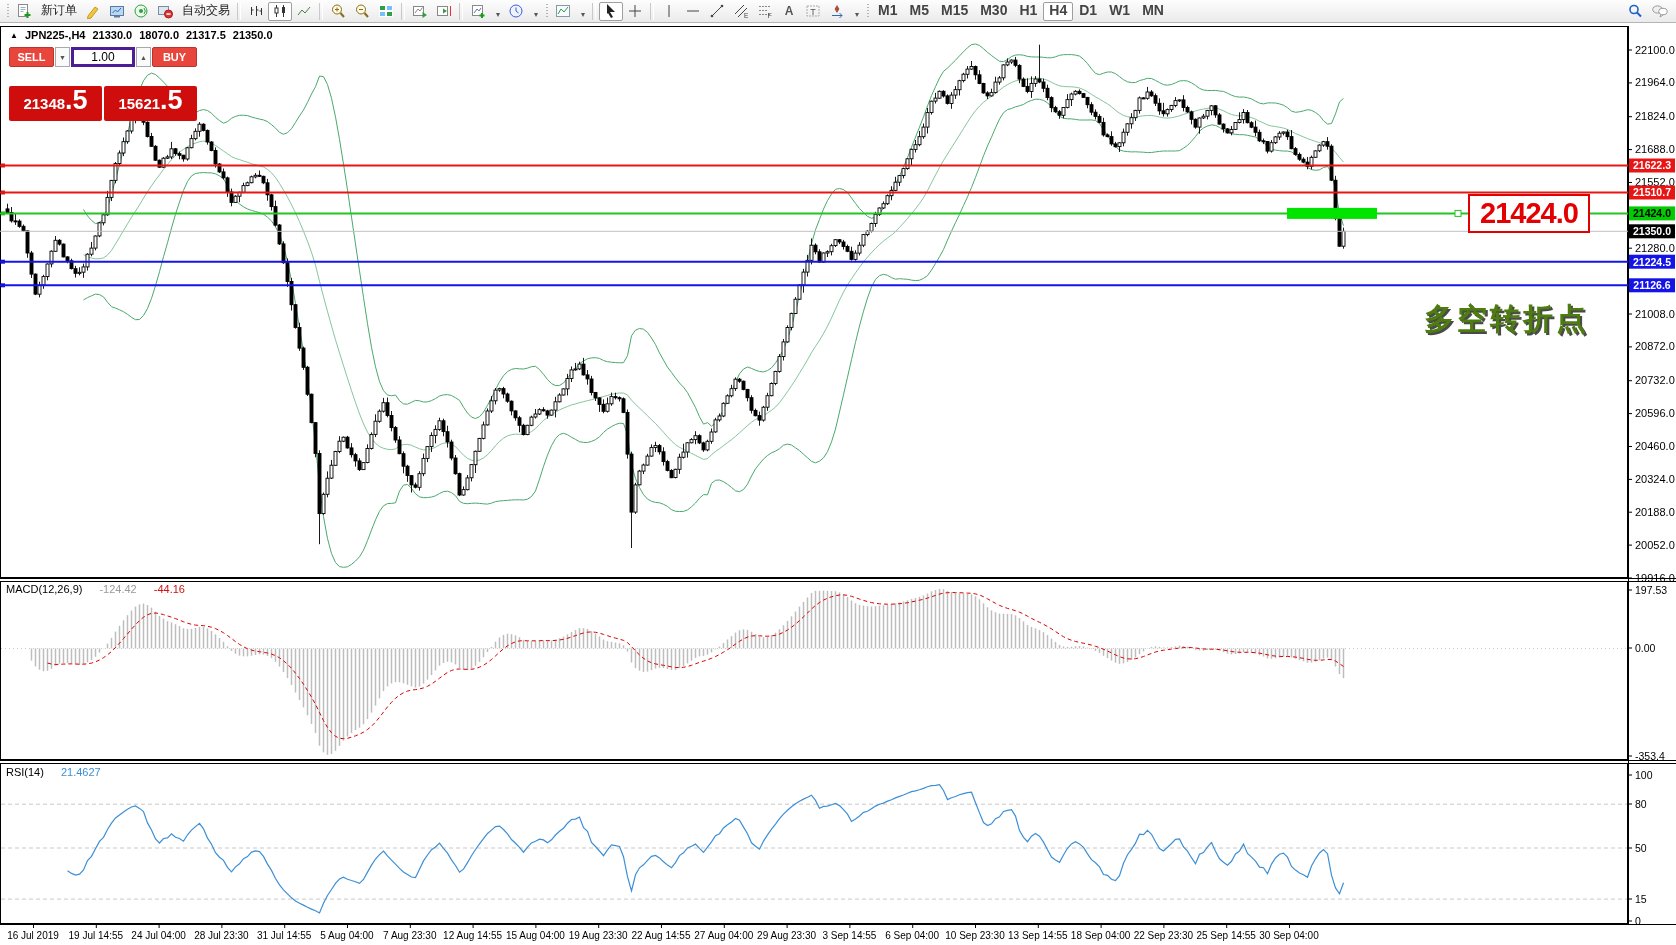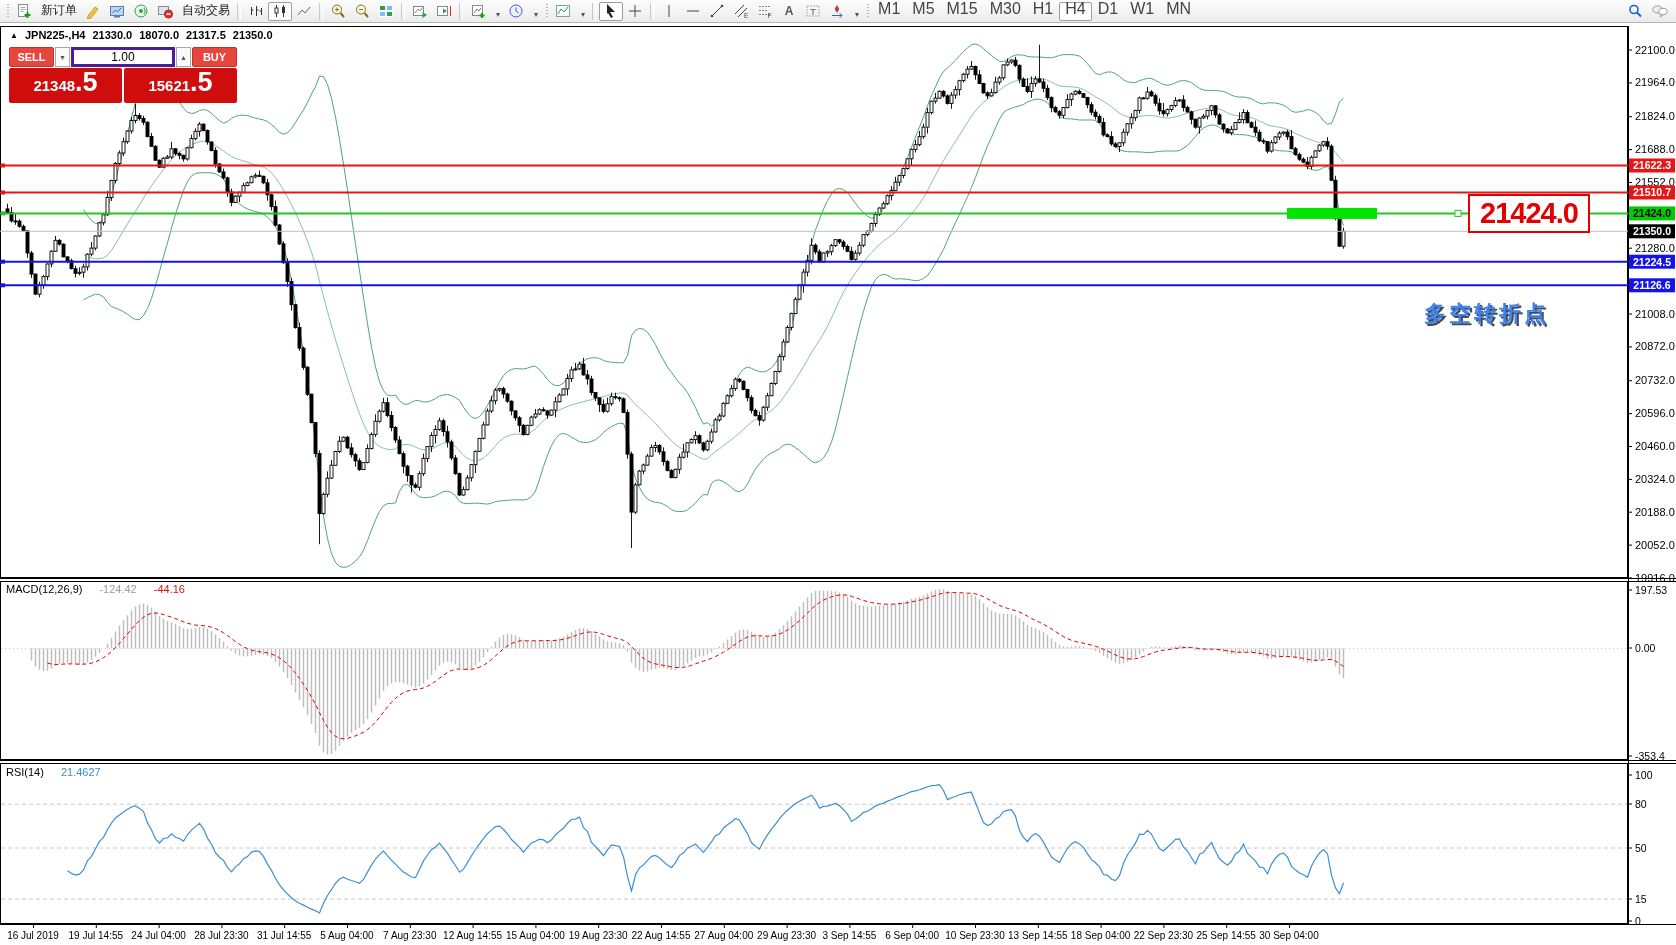--- a/index.html
+++ b/index.html
@@ -3,43 +3,43 @@
 <meta charset="utf-8">
 <style>
 html,body{margin:0;padding:0}
 body{width:1676px;height:945px;overflow:hidden;font-family:"Liberation Sans",sans-serif;background:#fff;position:relative}
 .toolbar{position:absolute;top:0;left:0;right:0;height:23px;background:linear-gradient(#fdfdfd,#ebebeb);border-bottom:1px solid #b5b5b5;display:flex;align-items:center;padding:0 3px;z-index:6;font-size:12px;color:#222;box-sizing:border-box}
 .tb{display:flex;align-items:flex-end;gap:9px;padding:1px 3px;border:1px solid transparent;border-radius:2px;height:19px;box-sizing:border-box;cursor:default;white-space:nowrap}
 .tb.act{background:#fff;border-color:#9f9f9f}
 .tb svg{display:block}
 .sep{width:2px;height:17px;border-left:1px solid #c9c9c9;border-right:1px solid #fff;margin:0 3px}
 .grip{width:3px;height:15px;margin:0 3px;background-image:repeating-linear-gradient(#b5b5b5 0 1px,transparent 1px 3px);background-size:2px 100%;background-repeat:no-repeat;background-position:center}
-.tf{font-size:16px;font-weight:normal;color:#444;padding:2px 5px}
+.tf{font-size:14px;font-weight:bold;color:#444;padding:2px 5px}
 .caret{font-size:8px;color:#555;margin-left:1px}
 .spacer{flex:1}
 #chart-svg{position:absolute;left:0;top:0;z-index:1}
 svg text{font-family:"Liberation Sans",sans-serif}
 .chart-title{position:absolute;left:10px;top:29px;font-size:11px;font-weight:bold;color:#000;z-index:3;display:flex;gap:7px;align-items:center}
 .tri{font-size:8px}
-.trade{position:absolute;left:9px;top:47px;z-index:3;width:228px}
+.trade{position:absolute;left:9px;top:47px;z-index:3;width:188px}
 .trow1{display:flex;height:20px;gap:1px}
 .btn-sell,.btn-buy{flex:0 0 45px;background:#e8463d;border:1px solid #b8352e;color:#fff;font-weight:bold;font-size:11px;display:flex;align-items:center;justify-content:center;border-radius:2px;box-sizing:border-box}
 .spin{flex:0 0 15px;background:#fafafa;border:1px solid #a9a9a9;font-size:7px;color:#555;display:flex;align-items:center;justify-content:center;box-sizing:border-box}
 .vol{flex:1;border:3px solid #4c1d95;text-align:center;font-size:12px;font-family:"Liberation Sans",sans-serif;min-width:0;padding:0;box-sizing:border-box}
-.trow2{display:flex;margin-top:1px;height:35px;gap:2px}
+.trow2{display:flex;margin-top:19px;height:35px;gap:2px}
 .pricebox{flex:1;background:#cf0d0d;color:#fff;display:flex;align-items:baseline;justify-content:center;border-radius:2px;padding-top:3px;box-sizing:border-box}
 .pb-big{font-size:15px;font-weight:bold}
 .pb-frac{font-size:27px;font-weight:bold;line-height:.85}
 .ind-label{position:absolute;z-index:3;font-size:11px;color:#000;display:flex;gap:17px}
 .macd-label{left:6px;top:583px}
 .rsi-label{left:6px;top:766px}
 .vgray{color:#9a9a9a}
 .vred{color:#cc1111}
 .vblue{color:#3c8fd6}
-.annotation{position:absolute;left:1424px;top:299px;z-index:3;font-size:22px;font-weight:bold;color:#3b82f6;text-shadow:2px 2px 0 #4a4a4a;letter-spacing:3px;white-space:nowrap}
+.annotation{position:absolute;left:1424px;top:299px;z-index:3;font-size:30px;font-weight:bold;color:#4d7c0f;text-shadow:2px 2px 0 #4a4a4a;letter-spacing:3px;white-space:nowrap}
 .callout{position:absolute;left:1468px;top:194px;width:118px;height:35px;border:2px solid #e30000;background:#fff;color:#e30000;font-size:29px;font-weight:bold;display:flex;align-items:center;justify-content:center;z-index:3;letter-spacing:-1px;box-sizing:content-box}
 </style>
 </head>
 <body>
 
 <div class="chart-area" style="position:absolute;inset:0">
   <svg id="chart-svg" width="1676" height="945">
       <rect x="0" y="23" width="1676" height="922" fill="#fff"></rect>
       <rect x="0.5" y="26.5" width="1627" height="551" fill="#fff" stroke="#000" stroke-width="1"></rect>
       <rect x="0.5" y="581.5" width="1627" height="178" fill="#fff" stroke="#000" stroke-width="1"></rect>

